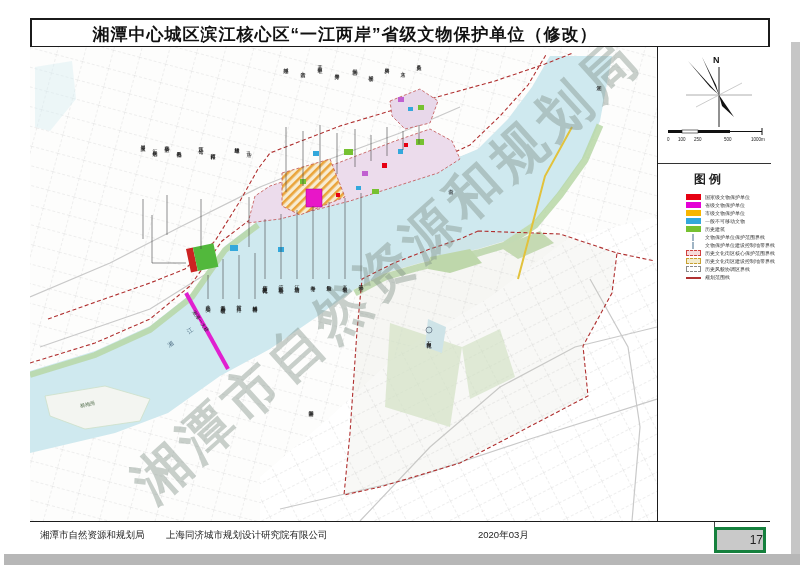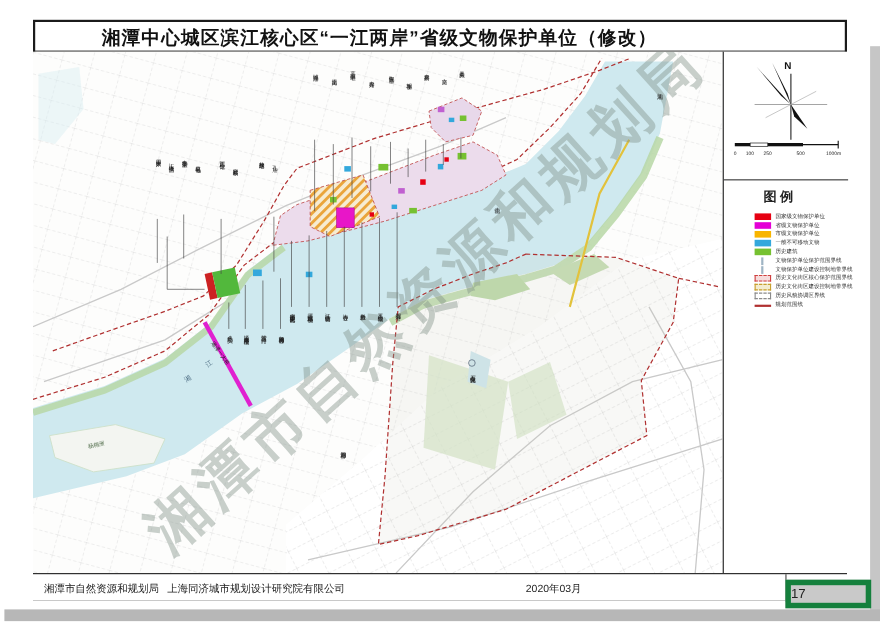--- a/index.html
+++ b/index.html
@@ -24,21 +24,21 @@
   .sw-tick{width:15px;height:7px;background:transparent;position:relative;}
   .sw-tick:after{content:"";position:absolute;left:6px;top:0;width:2px;height:7px;background:#9fb4c4;}
   .sw-dbox-pink{border:1px dashed #d04040;background:#f6dbdb;}
   .sw-dbox-yellow{border:1px dashed #c8a030;background:#f3eccf;}
   .sw-dbox-white{border:1px dashed #8a8a8a;background:#ffffff;}
   .sw-redline{height:2px;background:#b03030;margin-top:2px;}
   .ltext{font-size:5px;color:#333;white-space:nowrap;line-height:6px;}
   .bbar{position:absolute;left:30px;top:521px;width:740px;height:25px;border-top:1.5px solid #1b1b1b;box-sizing:border-box;background:#fff;}
   .bbar .org{position:absolute;top:7px;font-size:9.5px;color:#222;white-space:nowrap;}
   .bdiv{position:absolute;left:684px;top:0;height:25px;border-left:1px solid #444;}
-  .pagebox{position:absolute;left:714px;top:527px;width:78px;height:26px;background:#c9c9c9;border:5px solid #15803d;box-sizing:border-box;display:flex;align-items:center;justify-content:flex-start;font-size:12px;color:#222;}
+  .pagebox{position:absolute;left:714px;top:527px;width:52px;height:26px;background:#c9c9c9;border:3px solid #15803d;box-sizing:border-box;display:flex;align-items:center;justify-content:flex-end;font-size:12px;color:#222;}
   .vl{position:absolute;writing-mode:vertical-rl;text-orientation:upright;font-size:5px;line-height:6px;color:#1d1d1d;letter-spacing:0.5px;}
   .hl{position:absolute;font-size:5px;color:#1d1d1d;white-space:nowrap;}
   .watermark{position:absolute;left:112px;top:408px;font-size:54px;font-weight:bold;color:rgba(126,142,134,0.42);letter-spacing:6px;white-space:nowrap;transform:rotate(-42deg);transform-origin:0 50%;pointer-events:none;}
   .compass-n{position:absolute;left:55px;top:8px;font-size:9px;color:#111;font-weight:bold;}
   .sb-num{position:absolute;top:90px;font-size:4.5px;color:#222;}
 </style>
 </head>
 <body>
 
 <div id="stage">
@@ -270,21 +270,21 @@
         <span class="ltext">历史风貌协调区界线</span>
       </div>
     <div class="lrow" style="top:226px;">
         <span class="sw sw-redline"></span>
         <span class="ltext">规划范围线</span>
       </div>
   </div>
 
   <div class="bbar">
     <span class="org" style="left:10px;">湘潭市自然资源和规划局</span>
-    <span class="org" style="left:122px;">上海同济城市规划设计研究院有限公司</span>
+    <span class="org" style="left:136px;">上海同济城市规划设计研究院有限公司</span>
     <span class="org" style="left:448px;">2020年03月</span>
     <div class="bdiv"></div>
   </div>
 
   <div class="pagebox">
     <span>17</span>
   </div>
 </div>
 
 </body></html>

